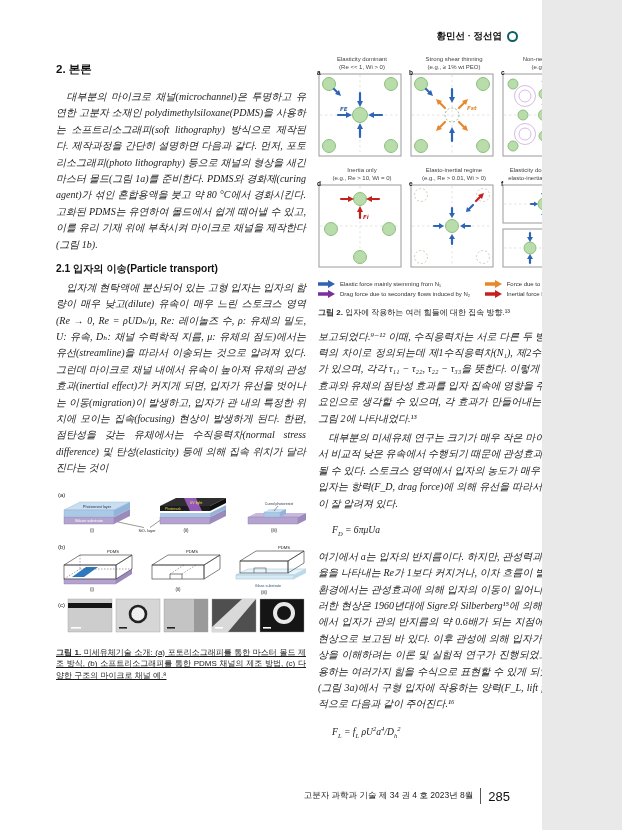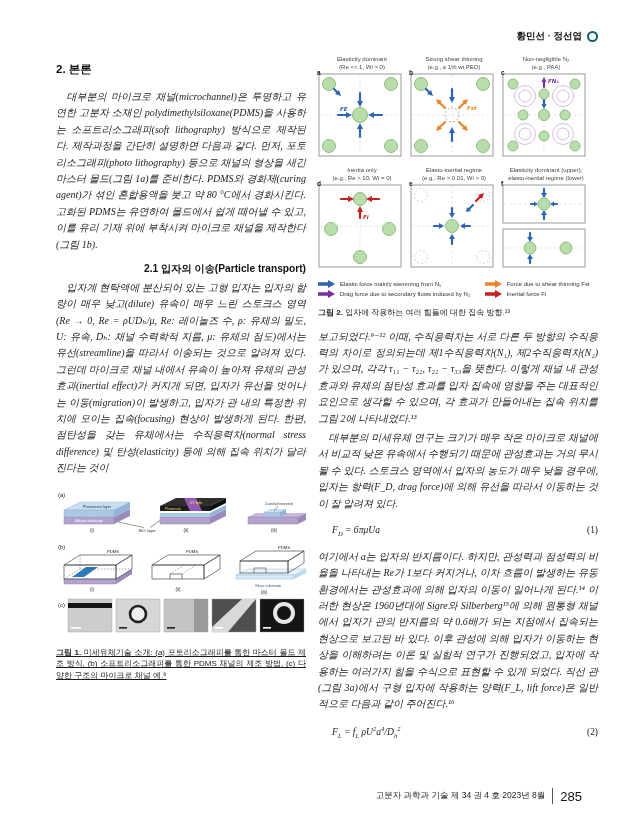--- a/index.html
+++ b/index.html
@@ -1,27 +1,27 @@
 <!DOCTYPE html>
 <html><head>
 <meta charset="utf-8">
 <style>
   html,body{margin:0;padding:0;background:#e9e9e9;}
-  .page{position:relative;width:622px;height:830px;background:#ffffff;overflow:hidden;
+  .page{position:relative;width:542px;height:830px;background:#ffffff;overflow:hidden;
         font-family:"Liberation Serif","DejaVu Serif",serif;color:#1a1a1a;}
   
   .authors{position:absolute;top:30px;right:24px;display:flex;align-items:center;gap:5px;
            font-family:"Liberation Sans","DejaVu Sans",sans-serif;font-weight:bold;font-size:9.5px;color:#111;}
   .ring{width:7px;height:7px;border:2.4px solid #0e5f66;border-radius:50%;display:inline-block;}
   
   .col{position:absolute;top:60px;}
   .col.left{left:56px;width:250px;}
   .col.right{left:318px;top:56px;width:280px;}
   h2.sec{font-family:"Liberation Sans","DejaVu Sans",sans-serif;font-size:11.5px;margin:2px 0 12px 0;color:#111;}
-  h3.sub{font-family:"Liberation Sans","DejaVu Sans",sans-serif;font-size:10.2px;margin:9px 0 4px 0;color:#111;text-align:right;}
+  h3.sub{font-family:"Liberation Sans","DejaVu Sans",sans-serif;font-size:10.2px;margin:9px 0 4px 0;color:#111;}
   p.para{font-size:10px;line-height:1.64;text-align:justify;margin:0 0 3px 0;font-style:italic;}
   p.ind{text-indent:1.05em;}
   
   .eq{display:flex;justify-content:space-between;align-items:center;margin:12px 0 12px 0;font-size:9.6px;}
   .eq .formula{padding-left:14px;font-style:italic;}
   .eq sub{font-size:6.5px;}
   .eq sup{font-size:6.5px;}
   .eq .eqnum{font-style:normal;font-size:9.4px;}
   
   .fig1{margin-top:10px;text-decoration:underline;}
@@ -48,21 +48,21 @@
   .flabO{font:italic bold 5.5px "DejaVu Sans",sans-serif;fill:#e8872b;}
   .flabP{font:italic bold 5.5px "DejaVu Sans",sans-serif;fill:#7a2fa0;}
   .flabR{font:italic bold 5.5px "DejaVu Sans",sans-serif;fill:#c32020;}
   .leg{display:grid;grid-template-columns:1.4fr 1fr;column-gap:8px;row-gap:2px;margin-top:8px;}
   .legitem{display:flex;align-items:center;gap:4px;font-family:"Liberation Sans","DejaVu Sans",sans-serif;
            font-size:6px;color:#333;}
   .fig2cap{margin-top:9px;}
   
   .f1t{font-family:"Liberation Sans","DejaVu Sans",sans-serif;}
   
-  .footer{position:absolute;right:40px;bottom:26px;display:flex;align-items:center;gap:7px;
+  .footer{position:absolute;right:32px;bottom:26px;display:flex;align-items:center;gap:7px;
           font-family:"Liberation Sans","DejaVu Sans",sans-serif;font-size:8.5px;color:#222;}
   .pagebar{width:1px;height:16px;background:#555;display:inline-block;}
   .pagenum{font-weight:normal;font-size:13px;color:#111;}
 </style>
 </head>
 <body>
 
 <div class="page">
 
   <div class="authors">

